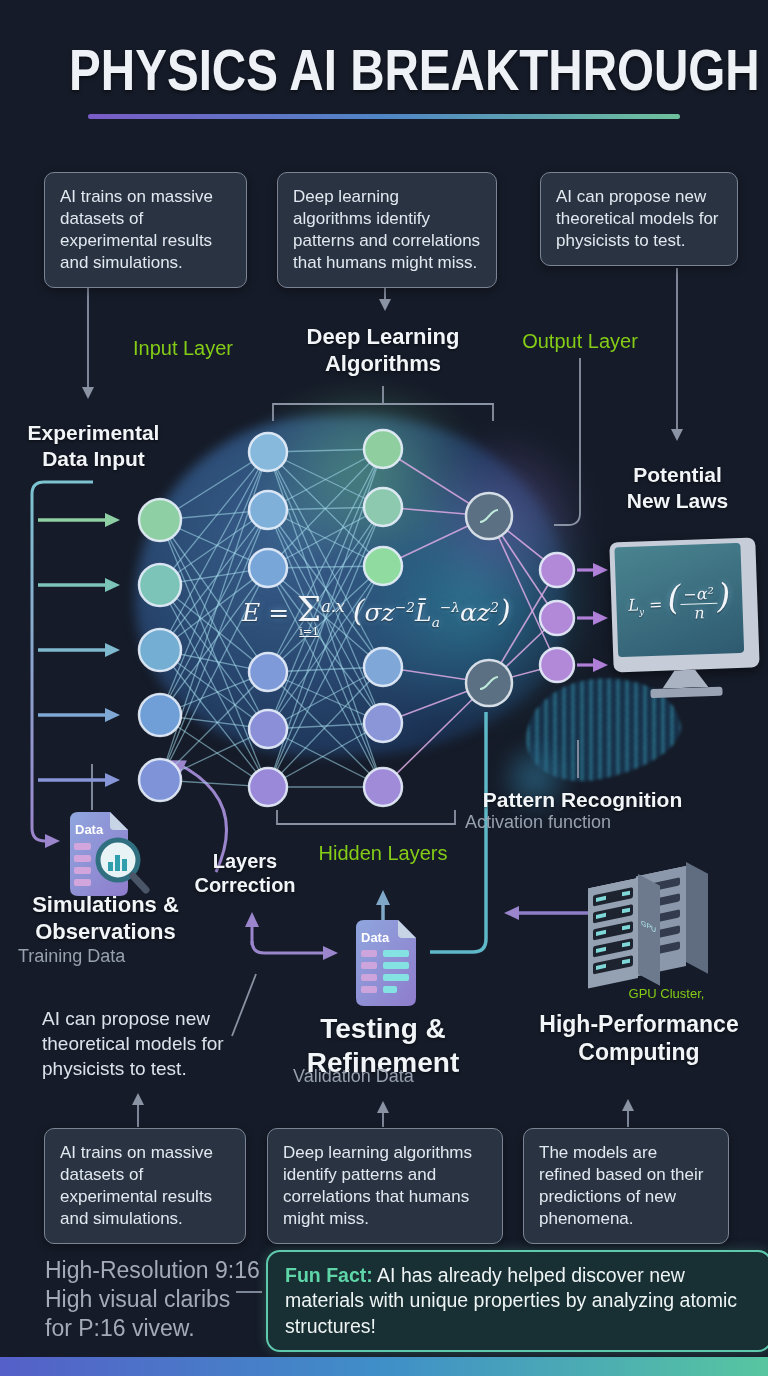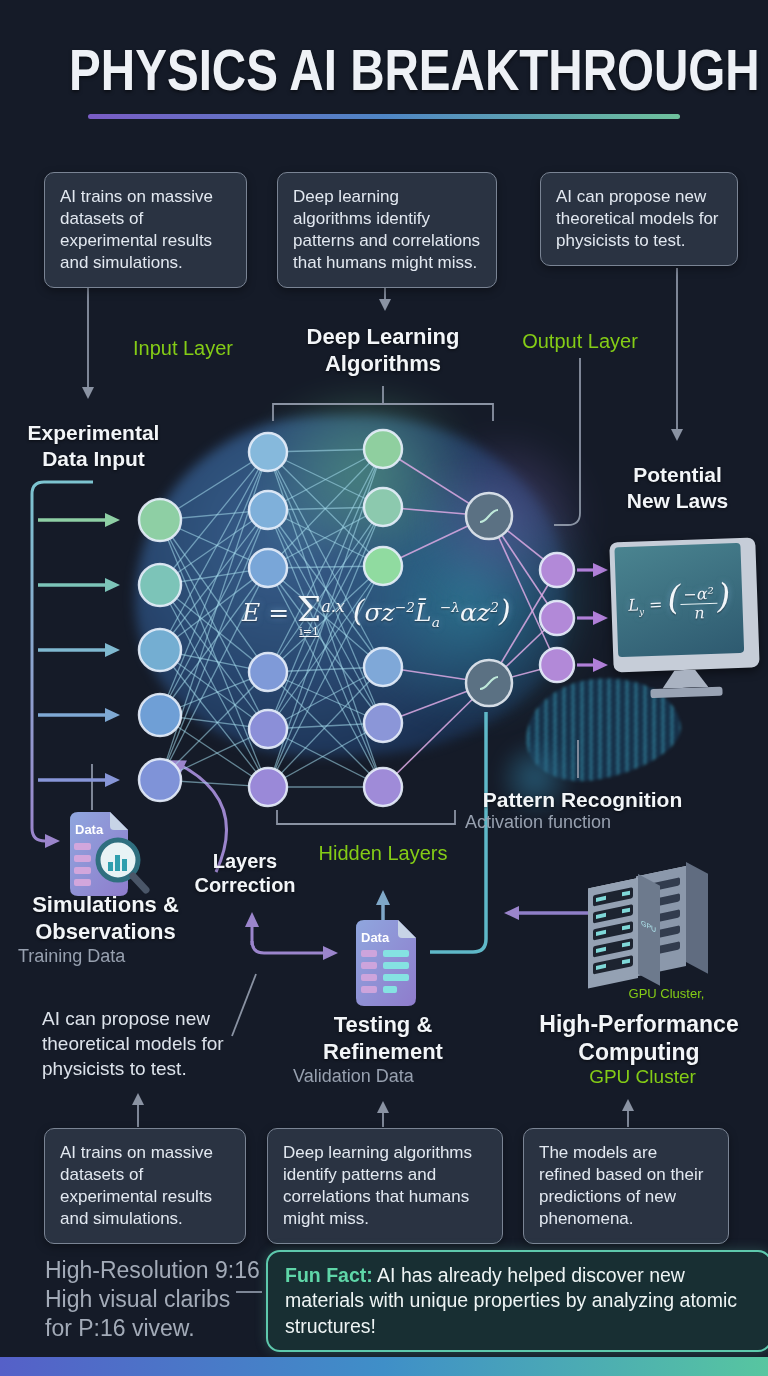--- a/index.html
+++ b/index.html
@@ -353,21 +353,21 @@
       <rect x="13" y="56" width="16" height="7" rx="2"></rect>
       <rect x="13" y="68" width="16" height="7" rx="2"></rect>
     </g>
     <g fill="#85e2e2">
       <rect x="35" y="32" width="26" height="7" rx="2"></rect>
       <rect x="35" y="44" width="26" height="7" rx="2"></rect>
       <rect x="35" y="56" width="26" height="7" rx="2"></rect>
       <rect x="35" y="68" width="14" height="7" rx="2"></rect>
     </g>
   </svg>
-  <div class="abs blabel" style="left:293px;top:1012px;width:180px;font-size:22px;">
+  <div class="abs blabel" style="left:293px;top:1012px;width:180px;font-size:28px;">
     <div>Testing &amp;</div>
     <div>Refinement</div>
   </div>
   <div class="abs slabel" style="left:293px;top:1066px;width:180px;">Validation Data</div>
 
   <svg class="abs" style="left:572px;top:848px;" width="150" height="145" viewBox="0 0 150 145">
 
     <g transform="translate(48,-12)">
       <polygon points="16,40.6 66,30 88,41.7 38,52.3" fill="#b8c2d1"></polygon>
       <g transform="skewY(-12)">
@@ -413,21 +413,20 @@
         <rect x="66" y="-9" width="22" height="100" fill="#6d7a8d"></rect>
         <text x="69" y="40" font-family="Liberation Sans,sans-serif" font-size="7" fill="#aee4ec">GPU</text>
       </g>
     </g>
   </svg>
   <div class="abs glabel" style="left:544px;top:986px;width:245px;font-size:13px;">GPU Cluster,</div>
   <div class="abs blabel" style="left:510px;top:1010px;width:258px;font-size:23px;">
     <div>High-Performance</div>
     <div>Computing</div>
   </div>
-  <div class="abs glabel" style="left:520px;top:1066px;width:245px;font-size:19px;">GPU Cluster</div>
 
   <div class="abs" style="left:42px;top:1006px;width:208px;font-size:19px;line-height:1.32;color:#dce2ea;">AI can propose new theoretical models for physicists to test.</div>
 
   <div class="abs box" style="left:44px;top:1128px;width:170px;">AI trains on massive datasets of experimental results and simulations.</div>
   <div class="abs box" style="left:267px;top:1128px;width:204px;">Deep learning algorithms identify patterns and correlations that humans might miss.</div>
   <div class="abs box" style="left:523px;top:1128px;width:174px;">The models are refined based on their predictions of new phenomena.</div>
 
   <div class="abs" style="left:45px;top:1256px;width:215px;font-size:23px;line-height:1.25;color:#a3abb8;">
     <div>High-Resolution 9:16</div>
     <div>High visual claribs</div>

